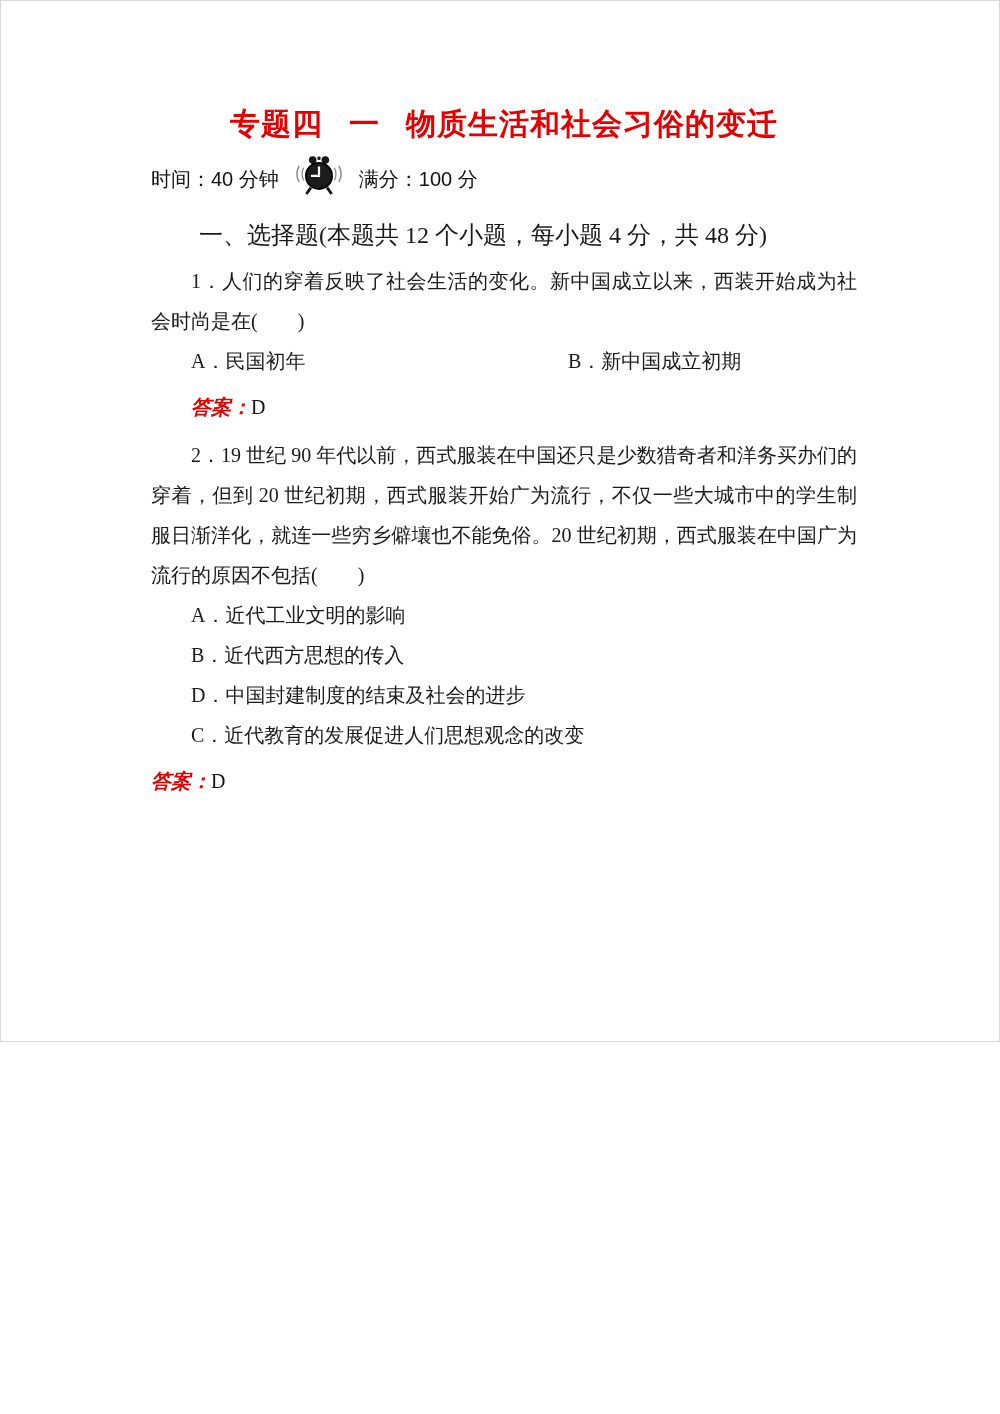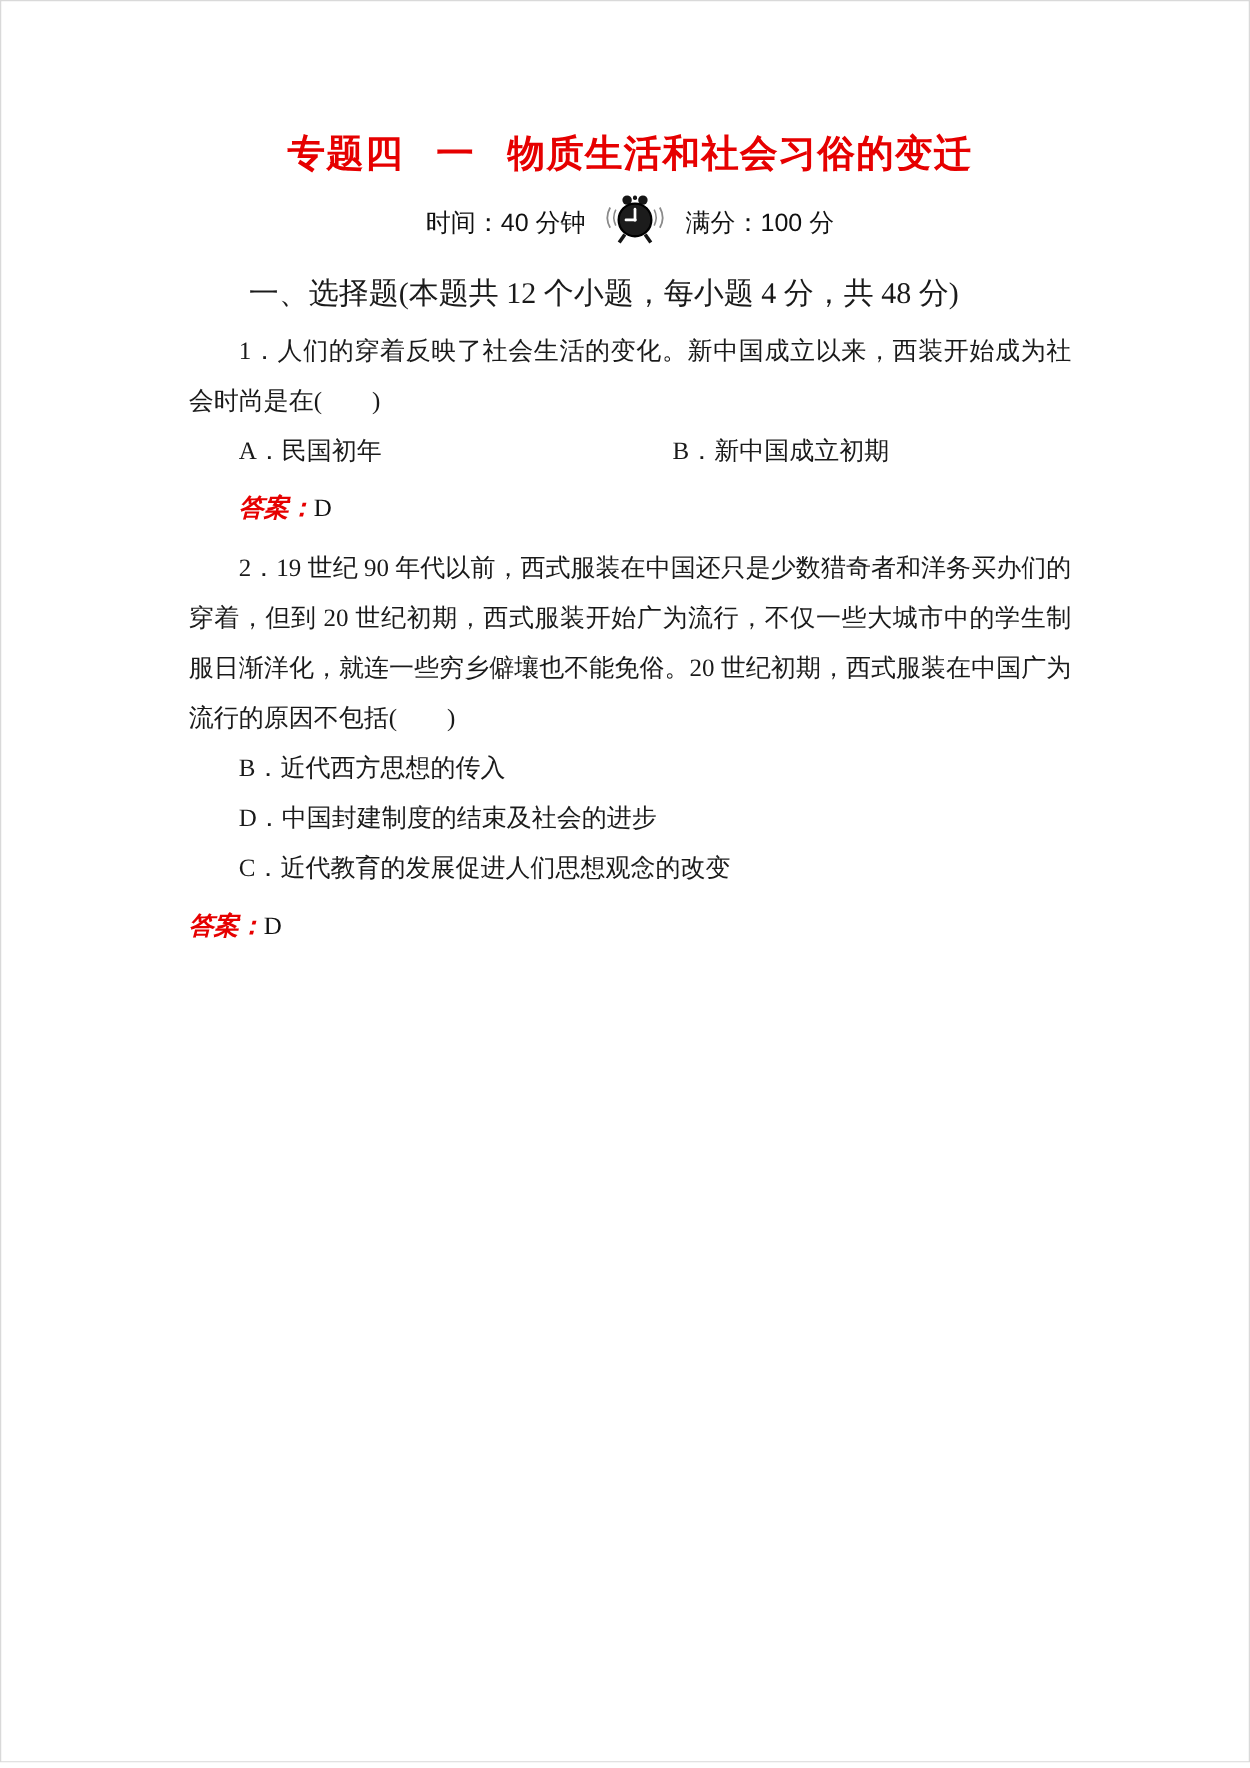--- a/index.html
+++ b/index.html
@@ -3,21 +3,21 @@
 <meta charset="utf-8">
 <style>
   :root{
     --red:#e60000;
     --blue:#0d0de0;
     --ink:#1a1a1a;
   }
   html,body{margin:0;padding:0;background:#fff;}
   .page{
     position:relative;
-    width:1000px;height:1410px;
+    width:1000px;height:1042px;
     margin:0 auto;
     background:#ffffff;
     box-sizing:border-box;
     border:1px solid #d9d9d9;
     overflow:hidden;
     color:var(--ink);
     font-family:"Liberation Serif", serif;
   }
   .content{
     position:absolute;
@@ -36,21 +36,20 @@
     font-weight:bold;
     font-size:30px;
     line-height:42px;
     color:var(--red);
     letter-spacing:1px;
   }
   
   .meta-line{
     margin-top:12px;
     display:flex;
-    justify-content:center;
     align-items:center;
     gap:12px;
     font-family:"Liberation Sans", sans-serif;
     font-size:20px;
     line-height:44px;
     color:#111;
   }
   .clock{width:56px;height:44px;margin-top:-8px;flex:0 0 auto;}
   
   .section-header{
@@ -65,20 +64,21 @@
     line-height:40px;
     text-indent:2em;
     text-align:justify;
   }
   .options-grid{
     display:grid;
     grid-template-columns:347px 1fr;
     padding-left:2em;
     font-size:20px;
     line-height:40px;
+    gap:30px;
   }
   .options-list{
     padding-left:2em;
     font-size:20px;
     line-height:40px;
   }
   .option{display:block;}
   .analysis{
     margin:4px 0 0 0;
     font-family:"Liberation Sans", sans-serif;
@@ -155,20 +155,21 @@
       <div class="options-grid">
         <span class="option">A．民国初年</span>
         <span class="option">B．新中国成立初期</span>
       </div>
       <p class="answer indent"><span class="answer-label">答案：</span><span class="answer-letter">D</span></p>
     </div>
 
     <div class="question">
       <p class="stem">2．19 世纪 90 年代以前，西式服装在中国还只是少数猎奇者和洋务买办们的穿着，但到 20 世纪初期，西式服装开始广为流行，不仅一些大城市中的学生制服日渐洋化，就连一些穷乡僻壤也不能免俗。20 世纪初期，西式服装在中国广为流行的原因不包括(　　)</p>
       <div class="options-list">
+        <span class="option">A．近代工业文明的影响</span>
         <span class="option">B．近代西方思想的传入</span>
         <span class="option">D．中国封建制度的结束及社会的进步</span>
         <span class="option">C．近代教育的发展促进人们思想观念的改变</span>
       </div>
       <p class="answer"><span class="answer-label">答案：</span><span class="answer-letter">D</span></p>
     </div>
 
   </div>
 </div>
 

